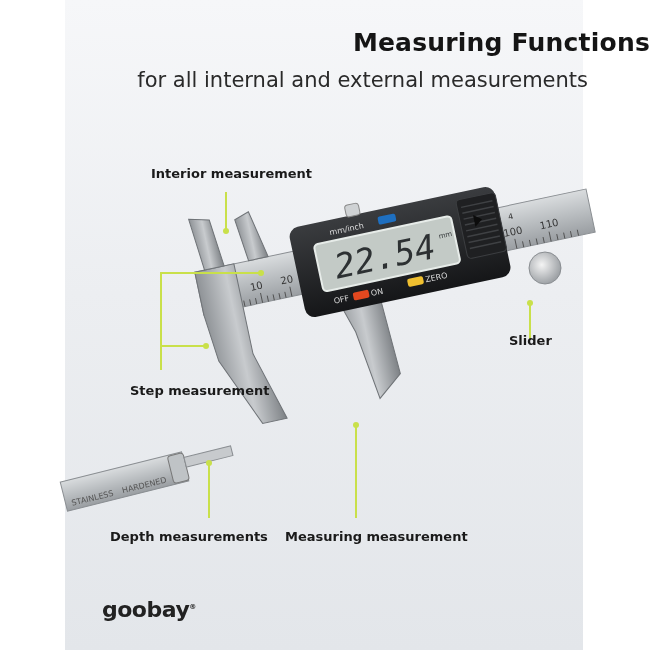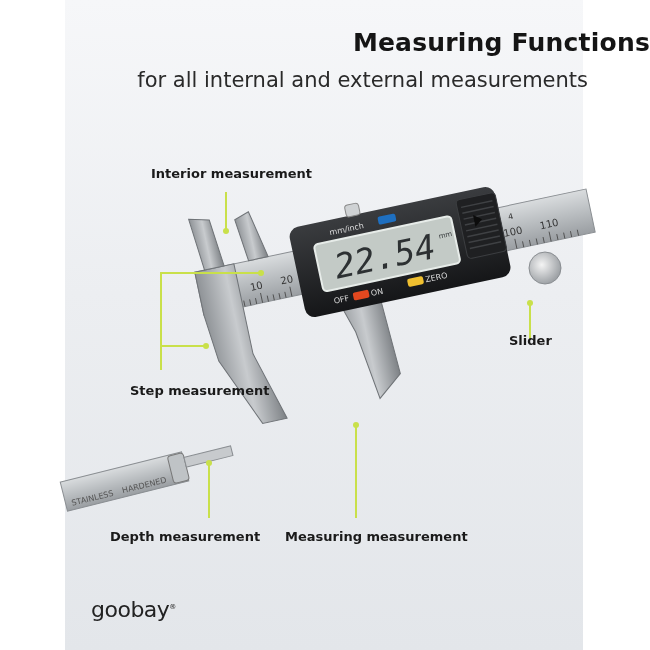--- a/index.html
+++ b/index.html
@@ -5,21 +5,21 @@
   html, body { margin:0; padding:0; background:#ffffff; }
   body { width:650px; height:650px; position:relative; overflow:hidden; font-family:"DejaVu Sans", sans-serif; }
   .panel { position:absolute; left:65px; top:0; width:518px; height:650px;
     background: linear-gradient(180deg, #f6f7f9 0%, #eceef1 45%, #e3e6ea 100%); overflow:hidden; }
   .title { position:absolute; left:0; width:650px; top:28px; text-align:right; font-size:25px; font-weight:bold; color:#151515; letter-spacing:0.2px; }
   .subtitle { position:absolute; left:0; width:588px; top:68px; text-align:right; font-size:21px; color:#2a2a2a; }
   .label { position:absolute; font-size:13px; font-weight:bold; color:#1a1a1a; white-space:nowrap; }
   .line { position:absolute; background:#c9e04a; }
   .dot { position:absolute; width:6px; height:6px; border-radius:50%; background:#c9e04a; }
   svg.caliper { position:absolute; left:0; top:0; }
-  .logo { position:absolute; left:91px; top:597px; font-size:22px; font-weight:normal; color:#222; letter-spacing:-0.5px; }
+  .logo { position:absolute; left:102px; top:597px; font-size:22px; font-weight:bold; color:#222; letter-spacing:-0.5px; }
   .logo .oo { position:relative; display:inline-block; }
   .logo .oo::before { content:""; position:absolute; left:-2px; top:-2px; width:28px; height:28px; border-radius:50% 50% 50% 0; background:#c6d82f; z-index:-1; }
   .logo sup { font-size:7px; }
 </style>
 </head>
 <body>
 
 <div class="panel"></div>
 
 <div class="title">Measuring Functions</div>
@@ -142,19 +142,19 @@
 <div class="dot" style="left:206px; top:460px;"></div>
 
 <div class="line" style="left:355px; top:424px; width:2px; height:94px;"></div>
 <div class="dot" style="left:353px; top:422px;"></div>
 
 <div class="line" style="left:529px; top:302px; width:2px; height:38px;"></div>
 <div class="dot" style="left:527px; top:300px;"></div>
 
 <div class="label" style="left:151px; top:166px;">Interior measurement</div>
 <div class="label" style="left:109px; top:383px;margin-left:21px;">Step measurement</div>
-<div class="label" style="left:110px; top:529px;">Depth measurement</div>
+<div class="label" style="left:110px; top:529px;">Depth measurements</div>
 <div class="label" style="left:285px; top:529px;">Measuring measurement</div>
 <div class="label" style="left:509px; top:333px;">Slider</div>
 
 <div class="logo">
   <span>g</span><span class="oo">oo</span><span>bay</span><sup>®</sup>
 </div>
 
 </body></html>

